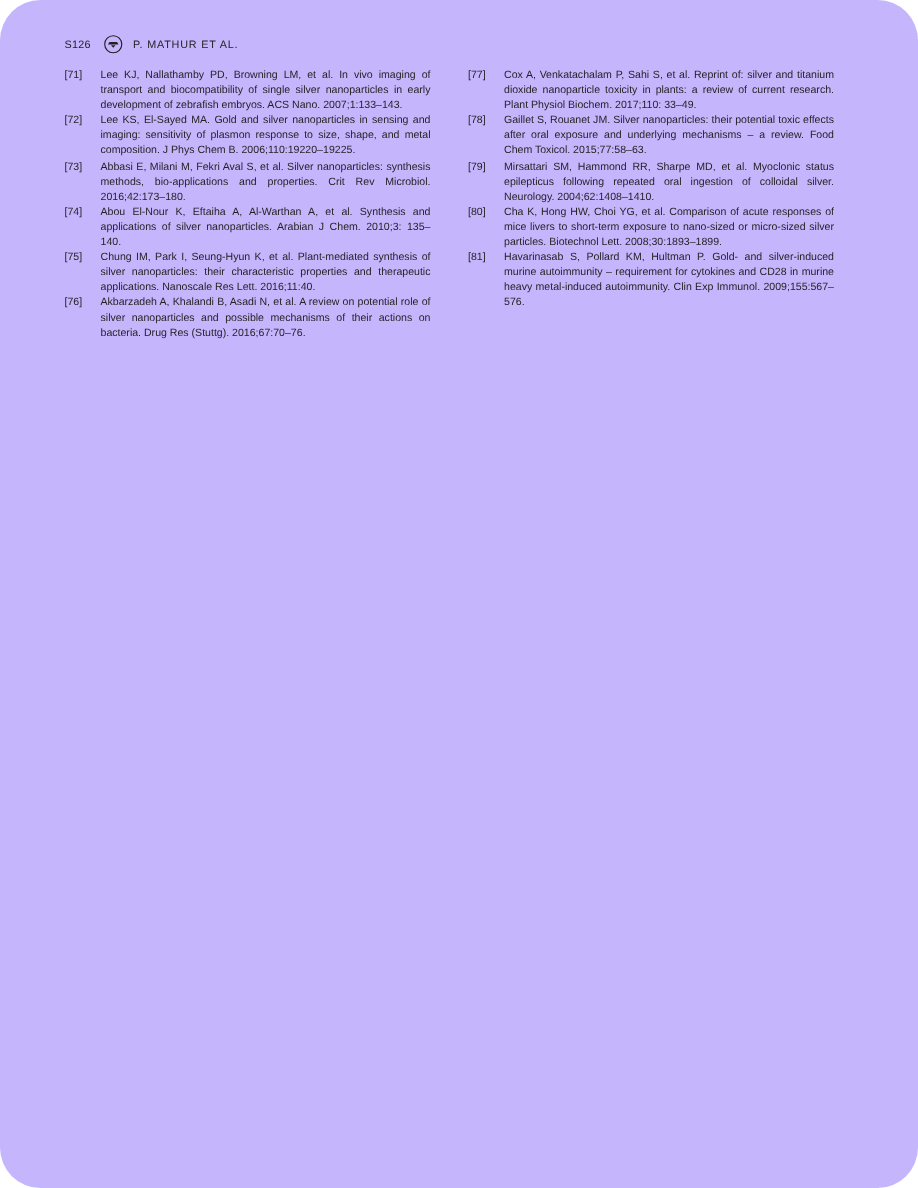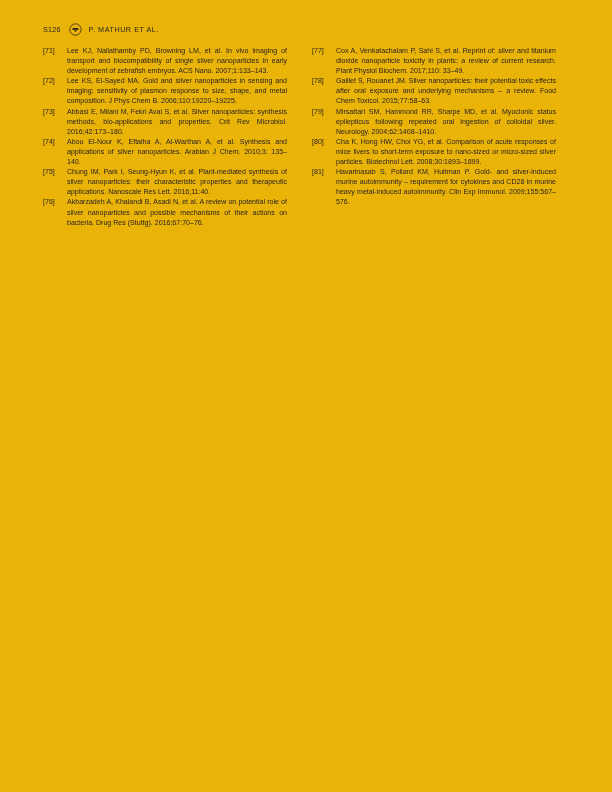--- a/index.html
+++ b/index.html
@@ -4,24 +4,25 @@
 <style>
   html, body {
     margin: 0;
     padding: 0;
     background: #ffffff;
   }
   .page {
     position: relative;
     width: 612px;
     height: 792px;
-    background: #eab308;
+    background: #c4b5fd;
     font-family: "Liberation Sans", sans-serif;
     color: #1a1a1a;
     overflow: hidden;
+    border-radius: 27px;
   }
 
   
   .running-head {
     position: absolute;
     left: 43px;
     top: 22px;
     display: flex;
     align-items: center;
     height: 14px;

